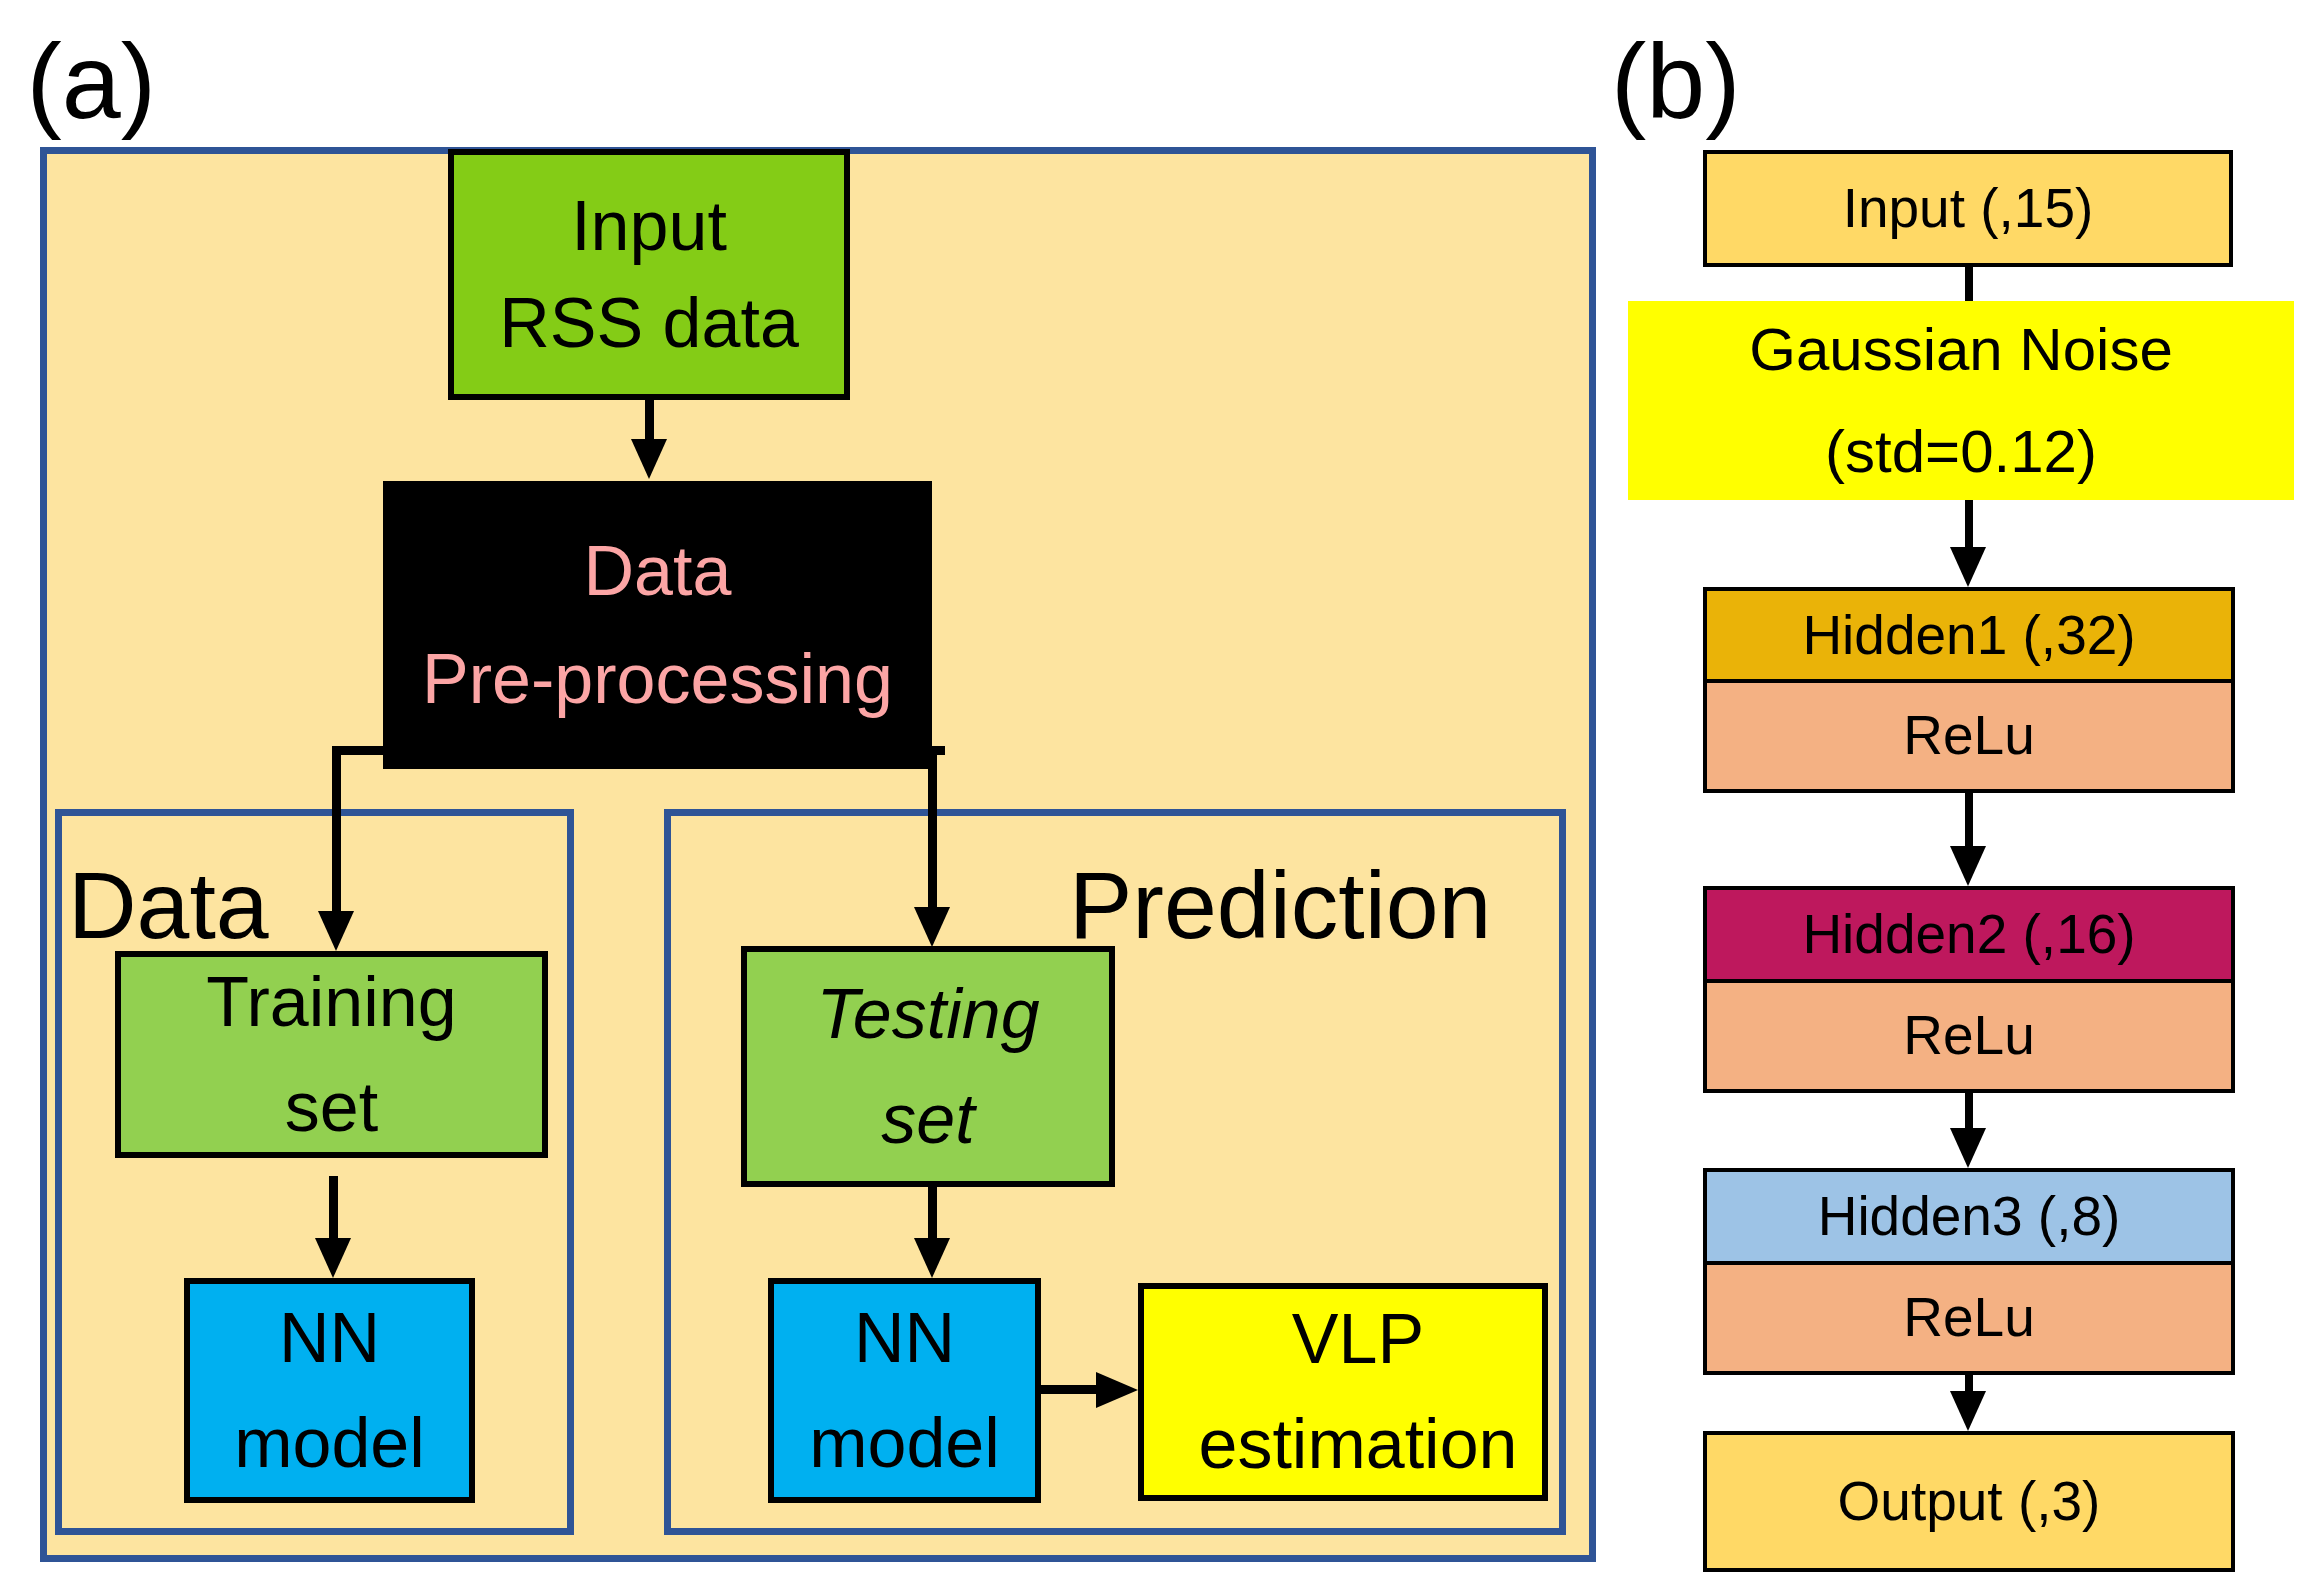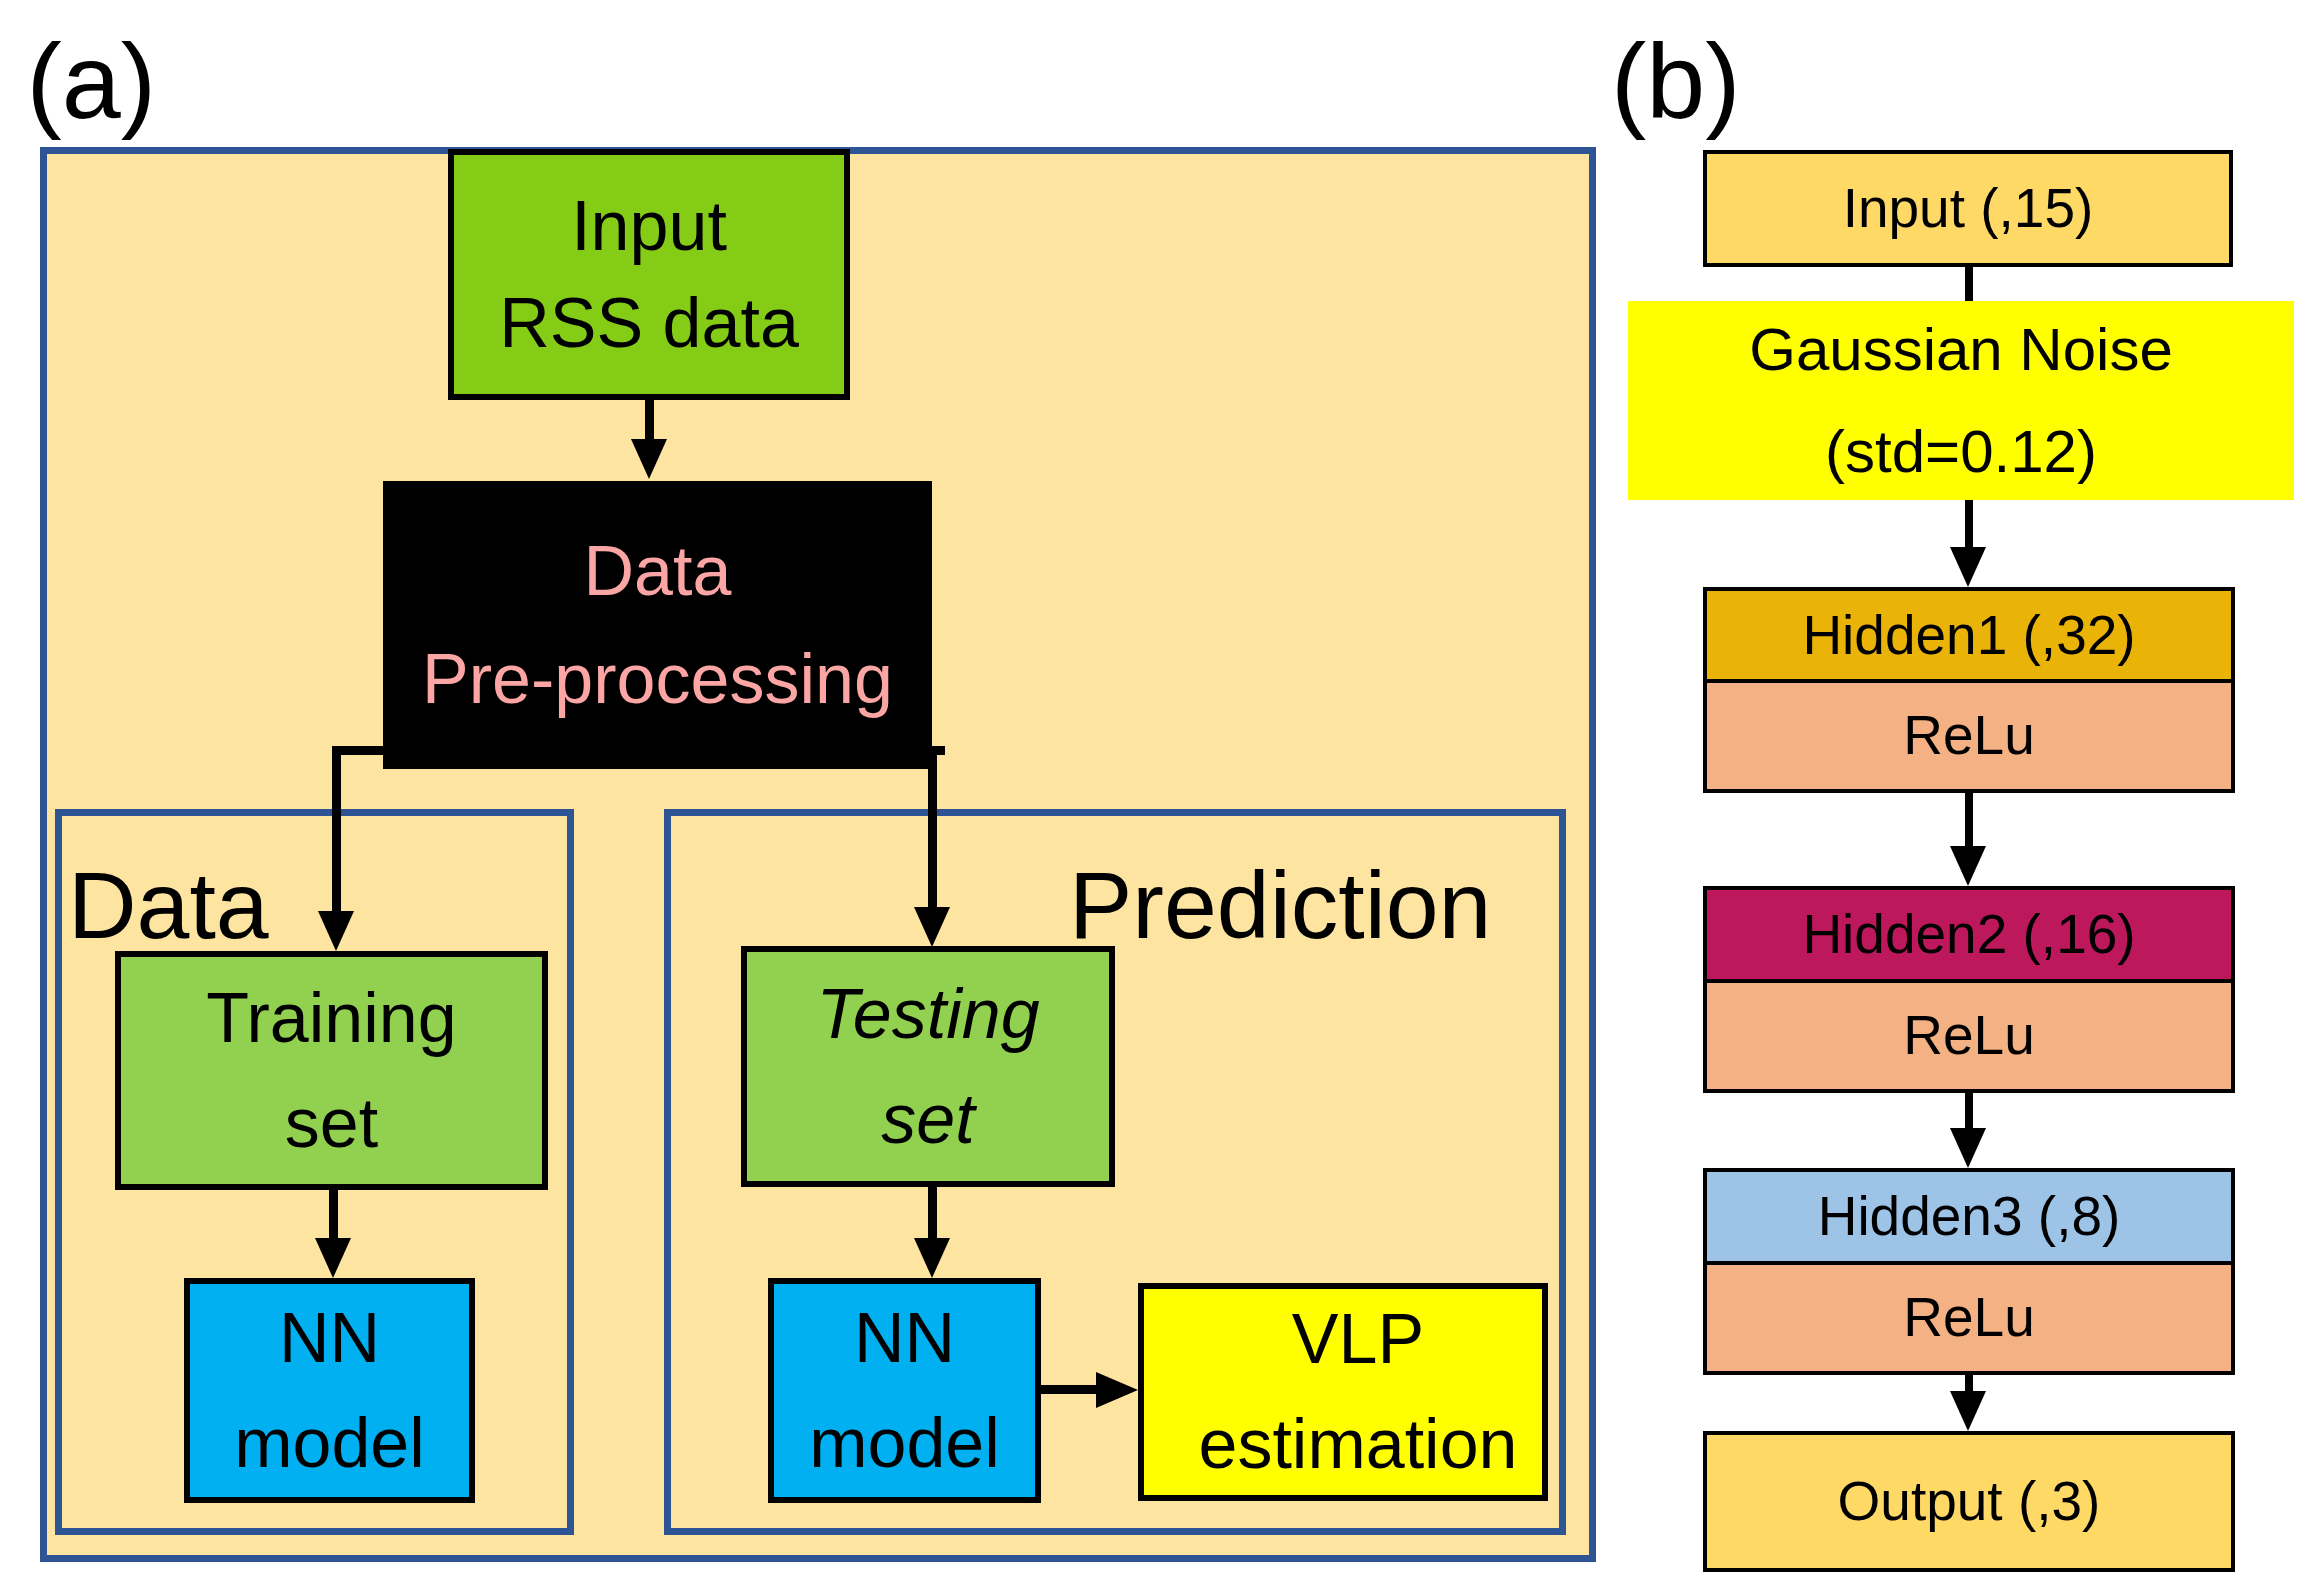--- a/index.html
+++ b/index.html
@@ -27,21 +27,21 @@
   
   #panelA{left:40px;top:147px;width:1556px;height:1415px;border:7.6px solid #2F5496;background:#FDE4A0;}
   #labelA{left:26.5px;top:28px;}
   #trainBox{left:55px;top:809px;width:519px;height:726px;border:7.6px solid #2F5496;}
   #predBox{left:664px;top:809px;width:902px;height:726px;border:7.6px solid #2F5496;}
   #trainLabel{left:68px;top:856px;}
   #predLabel{left:1069px;top:856px;}
 
   #boxInputRss{left:448px;top:149px;width:402px;height:251px;background:#84cc16;}
   #boxPreprocess{left:383px;top:481px;width:549px;height:288px;background:#000;color:#fca5a5;border:none;font-size:70px;line-height:1.55;}
-  #boxTrainingSet{left:115px;top:951px;width:433px;height:239px;background:#92D050;line-height:1.5;}
+  #boxTrainingSet{left:115px;top:951px;width:433px;height:207px;background:#92D050;line-height:1.5;}
   #boxTestingSet{left:741px;top:946px;width:374px;height:241px;background:#92D050;line-height:1.5;font-style:italic;}
   #boxNnTrain{left:184px;top:1278px;width:291px;height:225px;background:#00B0F0;line-height:1.5;}
   #boxNnPred{left:768px;top:1278px;width:273px;height:225px;background:#00B0F0;line-height:1.5;}
   #boxVlp{left:1138px;top:1283px;width:410px;height:218px;background:#FFFF00;line-height:1.5;padding-left:30px;}
 
   
   #a1-line{left:645px;top:384px;height:59px;}
   #a1-head{left:631px;top:439px;}
   #stem-line{left:654px;top:708px;height:45px;}
   #branch-line{left:332px;top:746px;width:613px;}

